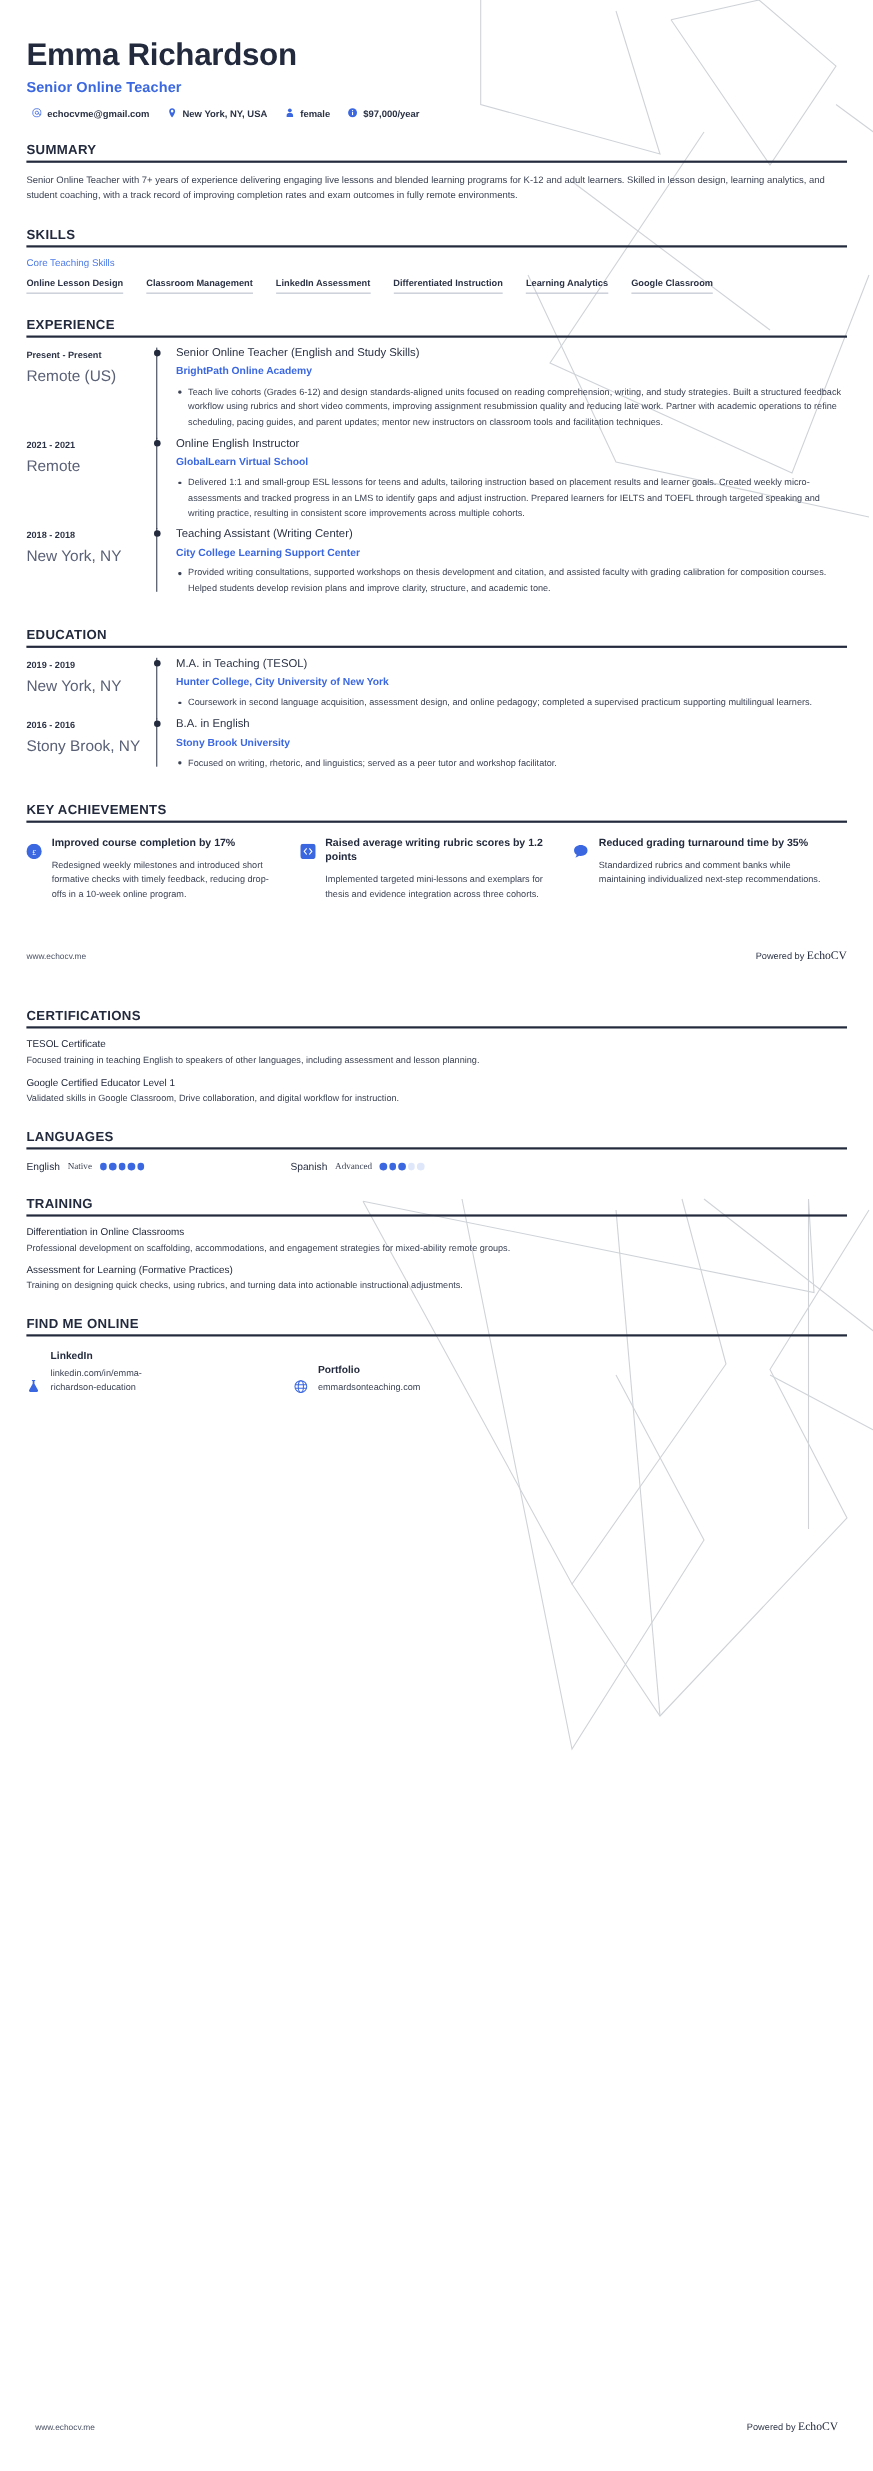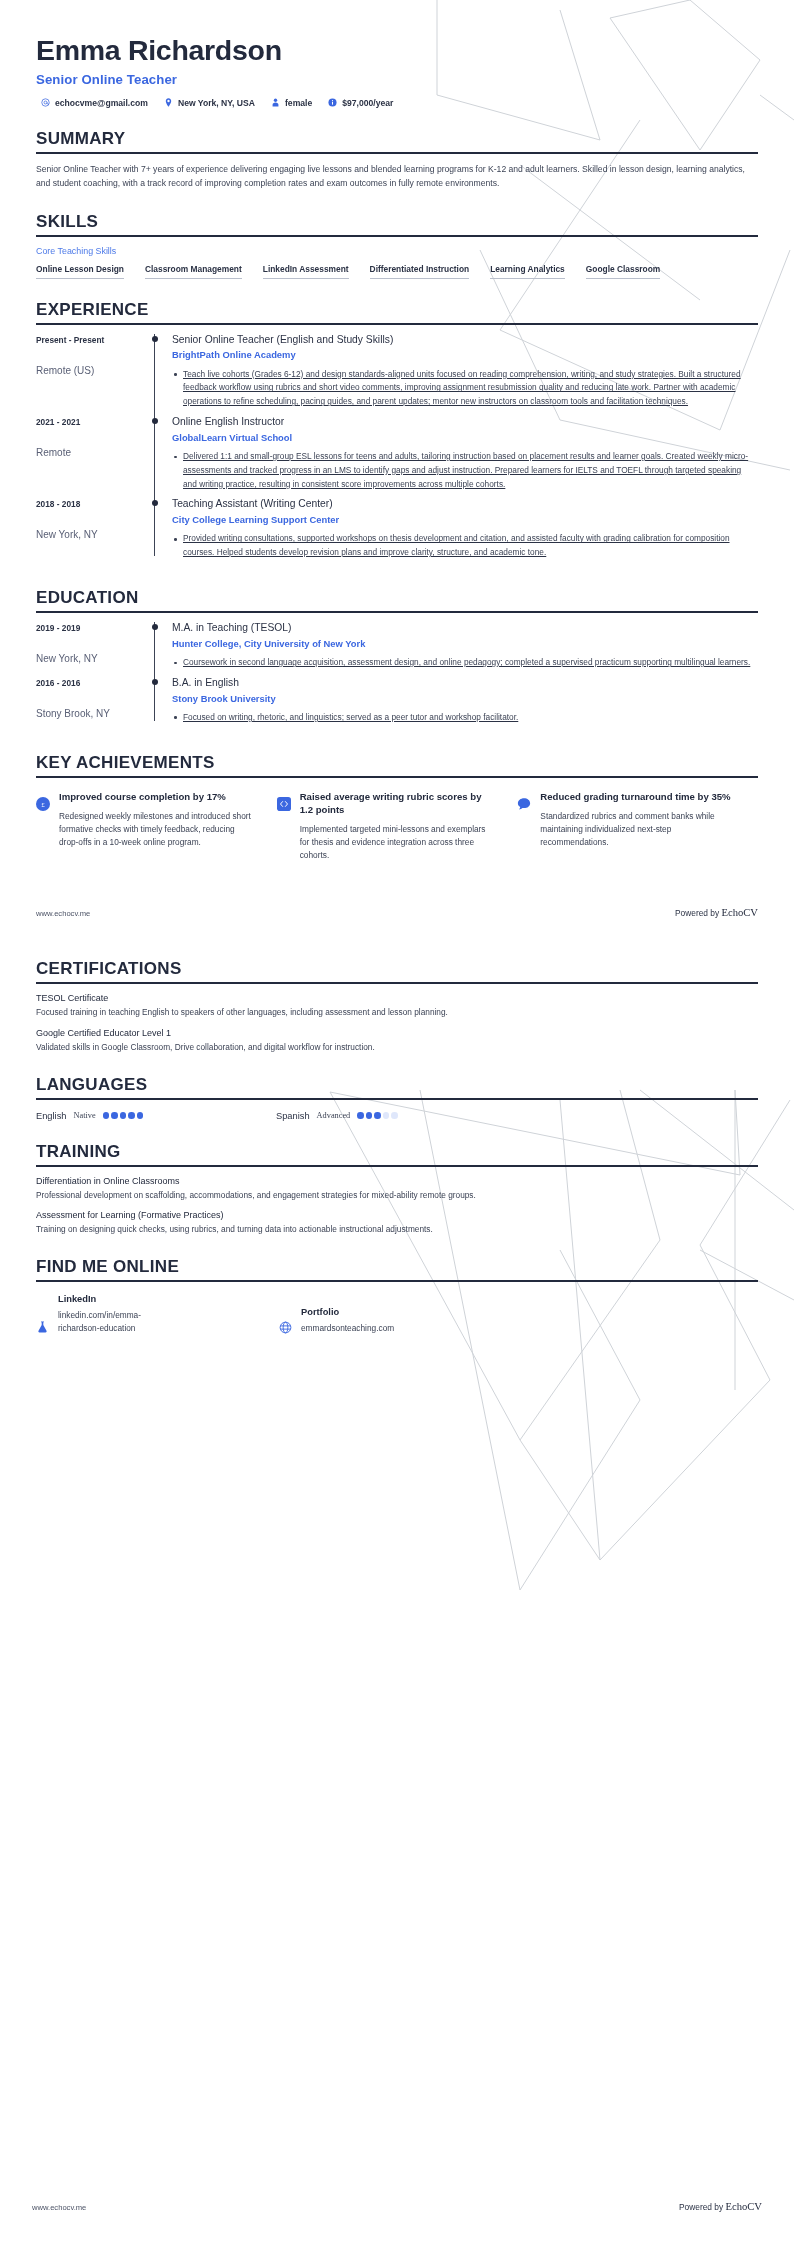--- a/index.html
+++ b/index.html
@@ -20,21 +20,21 @@
     position: absolute;
     inset: 0;
     width: 794px;
     height: 2246px;
     pointer-events: none;
     z-index: 0;
   }
   .content {
     position: relative;
     z-index: 1;
-    padding: 0 36px;
+    padding: 0 24px;
   }
 
   
   .header { padding-top: 34px; }
   .name {
     font-size: 28.5px;
     font-weight: 700;
     letter-spacing: -0.3px;
     color: #232a3d;
     line-height: 1.15;
@@ -69,21 +69,21 @@
     justify-content: center;
     width: 9px;
     height: 9px;
     color: #3b67e0;
   }
   .contact-item .ci svg { display: block; }
 
   
   .section { margin-top: 21px; }
   .section-title {
-    font-size: 17px;
+    font-size: 12px;
     font-weight: 700;
     letter-spacing: 0.3px;
     color: #232a3d;
     text-transform: uppercase;
   }
   .section-rule {
     margin-top: 3px;
     height: 2px;
     background: #232a3d;
     width: 100%;
@@ -127,22 +127,22 @@
     flex: 0 0 110px;
     padding-top: 1px;
   }
   .entry-date {
     font-size: 8.3px;
     font-weight: 700;
     color: #2b3245;
     white-space: nowrap;
   }
   .entry-loc {
-    margin-top: 20px;
-    font-size: 10px;
+    margin-top: 6px;
+    font-size: 14px;
     color: #5a6076;
   }
   .entry-mid {
     position: relative;
     width: 26px;
     flex: 0 0 26px;
   }
   .entry-mid .tl-line {
     position: absolute;
     left: 8px;
@@ -167,21 +167,21 @@
     color: #2b3245;
     line-height: 1.25;
   }
   .entry-org {
     margin-top: 3px;
     font-size: 9.4px;
     font-weight: 700;
     color: #3b67e0;
     line-height: 1.3;
   }
-  .bullets { margin-top: 6px; list-style: none; text-decoration: underline; }
+  .bullets { margin-top: 6px; list-style: none; }
   .bullets li {
     position: relative;
     padding-left: 11px;
     font-size: 8.3px;
     line-height: 1.66;
     color: #3c4355;
     margin-bottom: 2px;
   }
   .bullets li::before {
     content: "";

